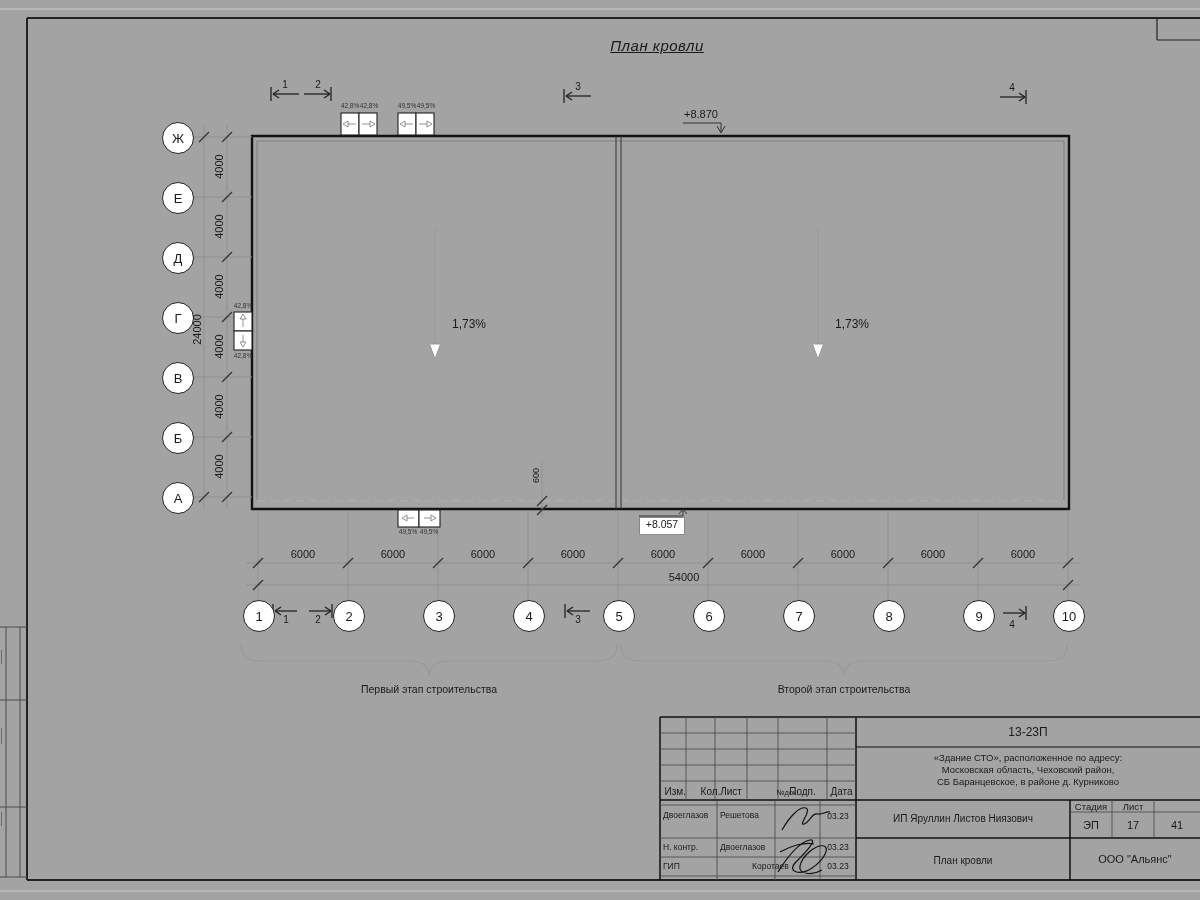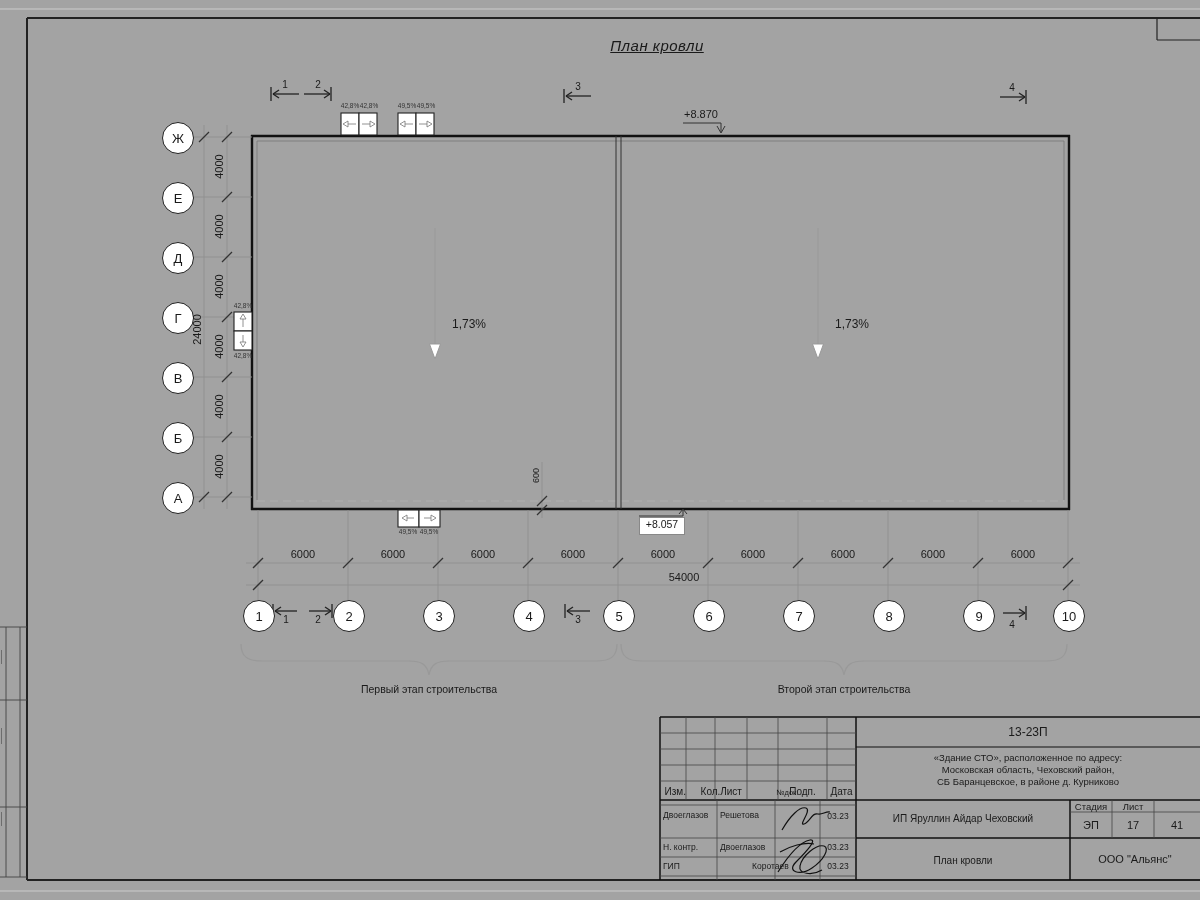--- a/index.html
+++ b/index.html
@@ -385,21 +385,21 @@
   <div class="lbl tb-sm left" style="left:663px;top:811px;width:52px;">Двоеглазов</div>
   <div class="lbl tb-sm left" style="left:720px;top:811px;width:52px;">Решетова</div>
   <div class="lbl tb-sm" style="left:822px;top:812px;width:32px;">03.23</div>
   <div class="lbl tb-sm left" style="left:663px;top:843px;width:52px;">Н. контр.</div>
   <div class="lbl tb-sm left" style="left:720px;top:843px;width:52px;">Двоеглазов</div>
   <div class="lbl tb-sm" style="left:822px;top:843px;width:32px;">03.23</div>
   <div class="lbl tb-sm left" style="left:663px;top:862px;width:52px;">ГИП</div>
   <div class="lbl tb-sm left" style="left:720px;top:862px;width:52px;margin-left:32px;">Коротаев</div>
   <div class="lbl tb-sm" style="left:822px;top:862px;width:32px;">03.23</div>
 
-  <div class="lbl tb" style="left:858px;top:814px;width:210px;">ИП Яруллин Айдар Чеховский</div>
+  <div class="lbl tb" style="left:858px;top:814px;width:210px;">ИП Яруллин Листов Ниязович</div>
   <div class="lbl tb-md" style="left:1070px;top:802px;width:42px;">Стадия</div>
   <div class="lbl tb-md" style="left:1112px;top:802px;width:42px;">Лист</div>
   <div class="lbl tb-md" style="left:1154px;top:802px;width:46px;margin-left:39px;">Листов</div>
   <div class="lbl" style="left:1070px;top:820px;width:42px;">ЭП</div>
   <div class="lbl" style="left:1112px;top:820px;width:42px;">17</div>
   <div class="lbl" style="left:1154px;top:820px;width:46px;">41</div>
   <div class="lbl tb" style="left:858px;top:856px;width:210px;">План кровли</div>
   <div class="lbl" style="left:1070px;top:854px;width:130px;">ООО "Альянс"</div>
 
 </div>

